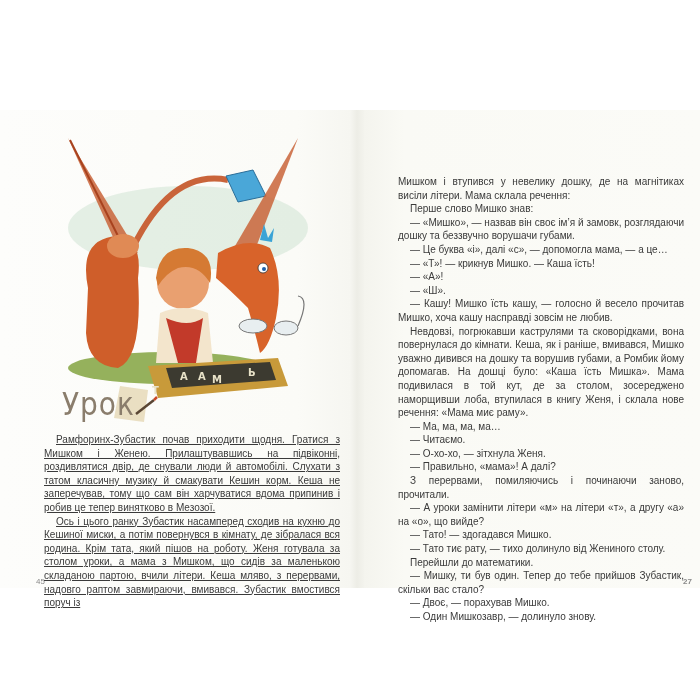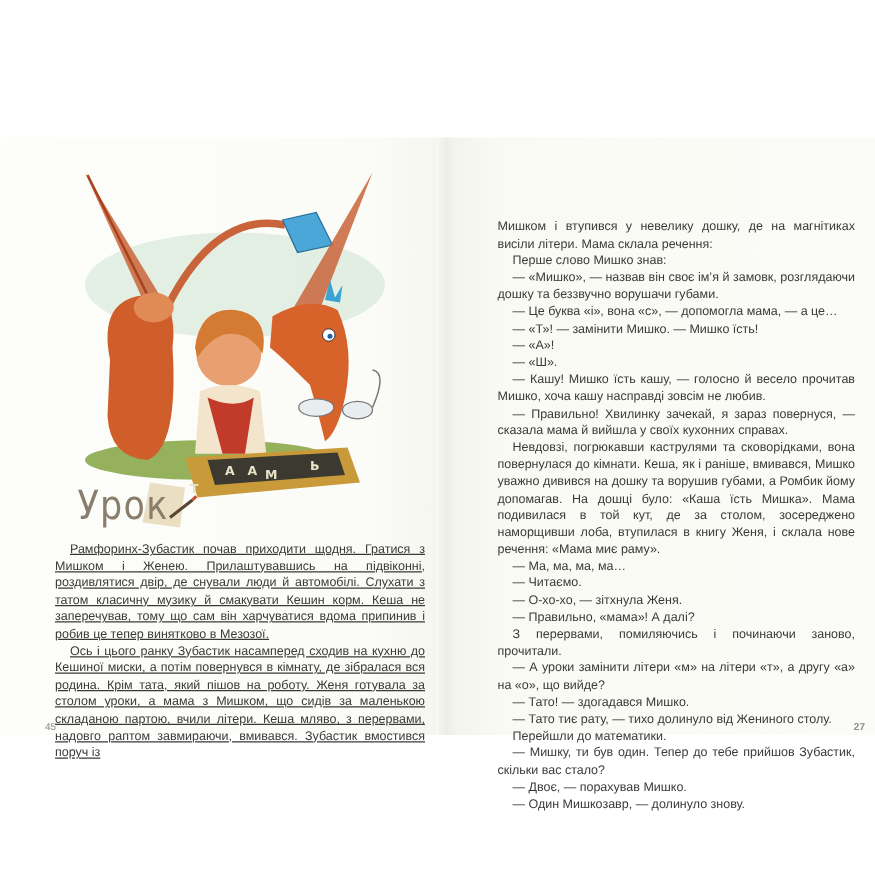--- a/index.html
+++ b/index.html
@@ -93,26 +93,25 @@
     <span class="page-num pn-left">45</span>
   </div>
 
   <div class="gutter"></div>
 
   <div class="page page-right">
     <div class="text-col text-right">
       <p class="noindent">Мишком і втупився у невелику дошку, де на магнітиках висіли літери. Мама склала речення:</p>
       <p>Перше слово Мишко знав:</p>
       <p>— «Мишко», — назвав він своє ім’я й замовк, розглядаючи дошку та беззвучно ворушачи губами.</p>
-      <p>— Це буква «і», вона «с», — допомогла мама, — а це…</p>
-      <p>— «Т»! — замінити Мишко. — Мишко їсть!</p>
+      <p>— Це буква «і», далі «с», — допомогла мама, — а це…</p>
+      <p>— «Т»! — крикнув Мишко. — Каша їсть!</p>
       <p>— «А»!</p>
       <p>— «Ш».</p>
       <p>— Кашу! Мишко їсть кашу, — голосно й весело прочитав Мишко, хоча кашу насправді зовсім не любив.</p>
-      <p>— Правильно! Хвилинку зачекай, я зараз повернуся, — сказала мама й вийшла у своїх кухонних справах.</p>
       <p>Невдовзі, погрюкавши каструлями та сковорідками, вона повернулася до кімнати. Кеша, як і раніше, вмивався, Мишко уважно дивився на дошку та ворушив губами, а Ромбик йому допомагав. На дошці було: «Каша їсть Мишка». Мама подивилася в той кут, де за столом, зосереджено наморщивши лоба, втупилася в книгу Женя, і склала нове речення: «Мама миє раму».</p>
       <p>— Ма, ма, ма, ма…</p>
       <p>— Читаємо.</p>
       <p>— О-хо-хо, — зітхнула Женя.</p>
       <p>— Правильно, «мама»! А далі?</p>
       <p>З перервами, помиляючись і починаючи заново, прочитали.</p>
       <p>— А уроки замінити літери «м» на літери «т», а другу «а» на «о», що вийде?</p>
       <p>— Тато! — здогадався Мишко.</p>
       <p>— Тато тиє рату, — тихо долинуло від Жениного столу.</p>
       <p>Перейшли до математики.</p>

